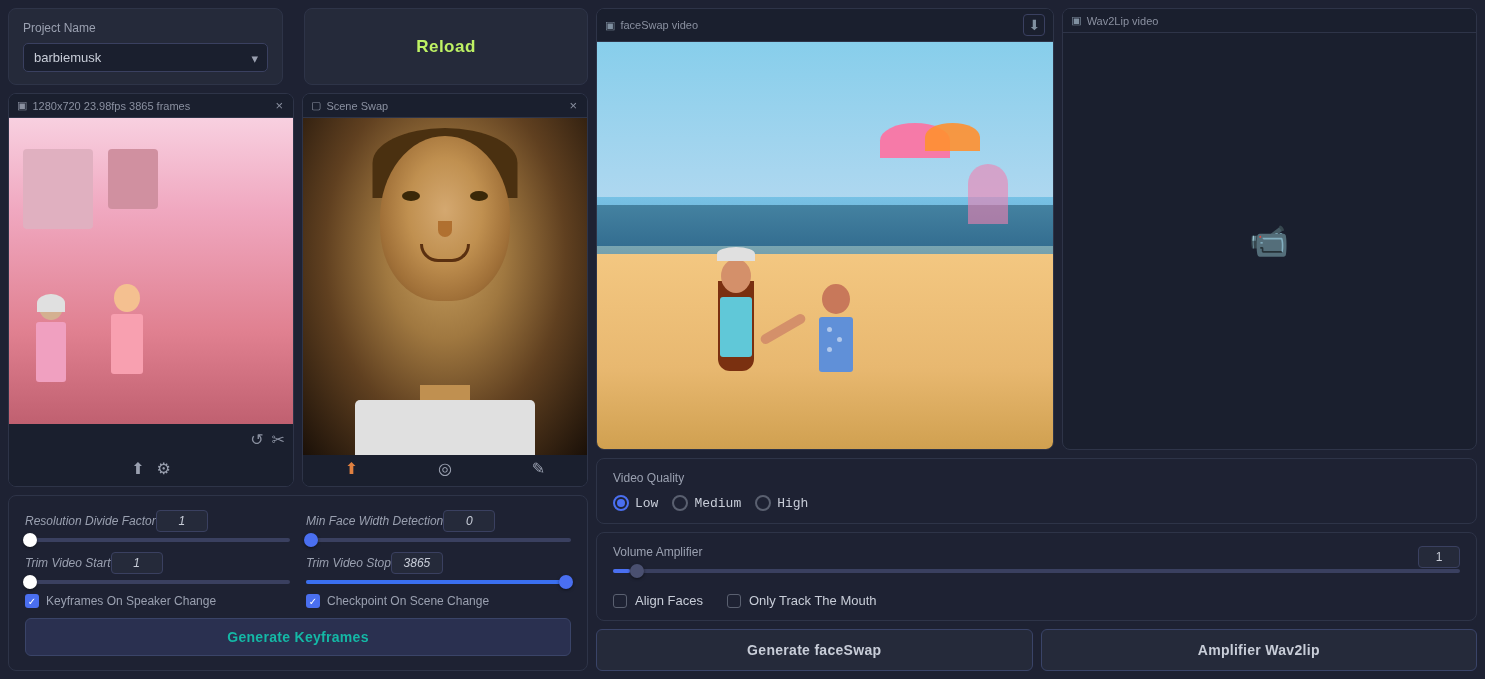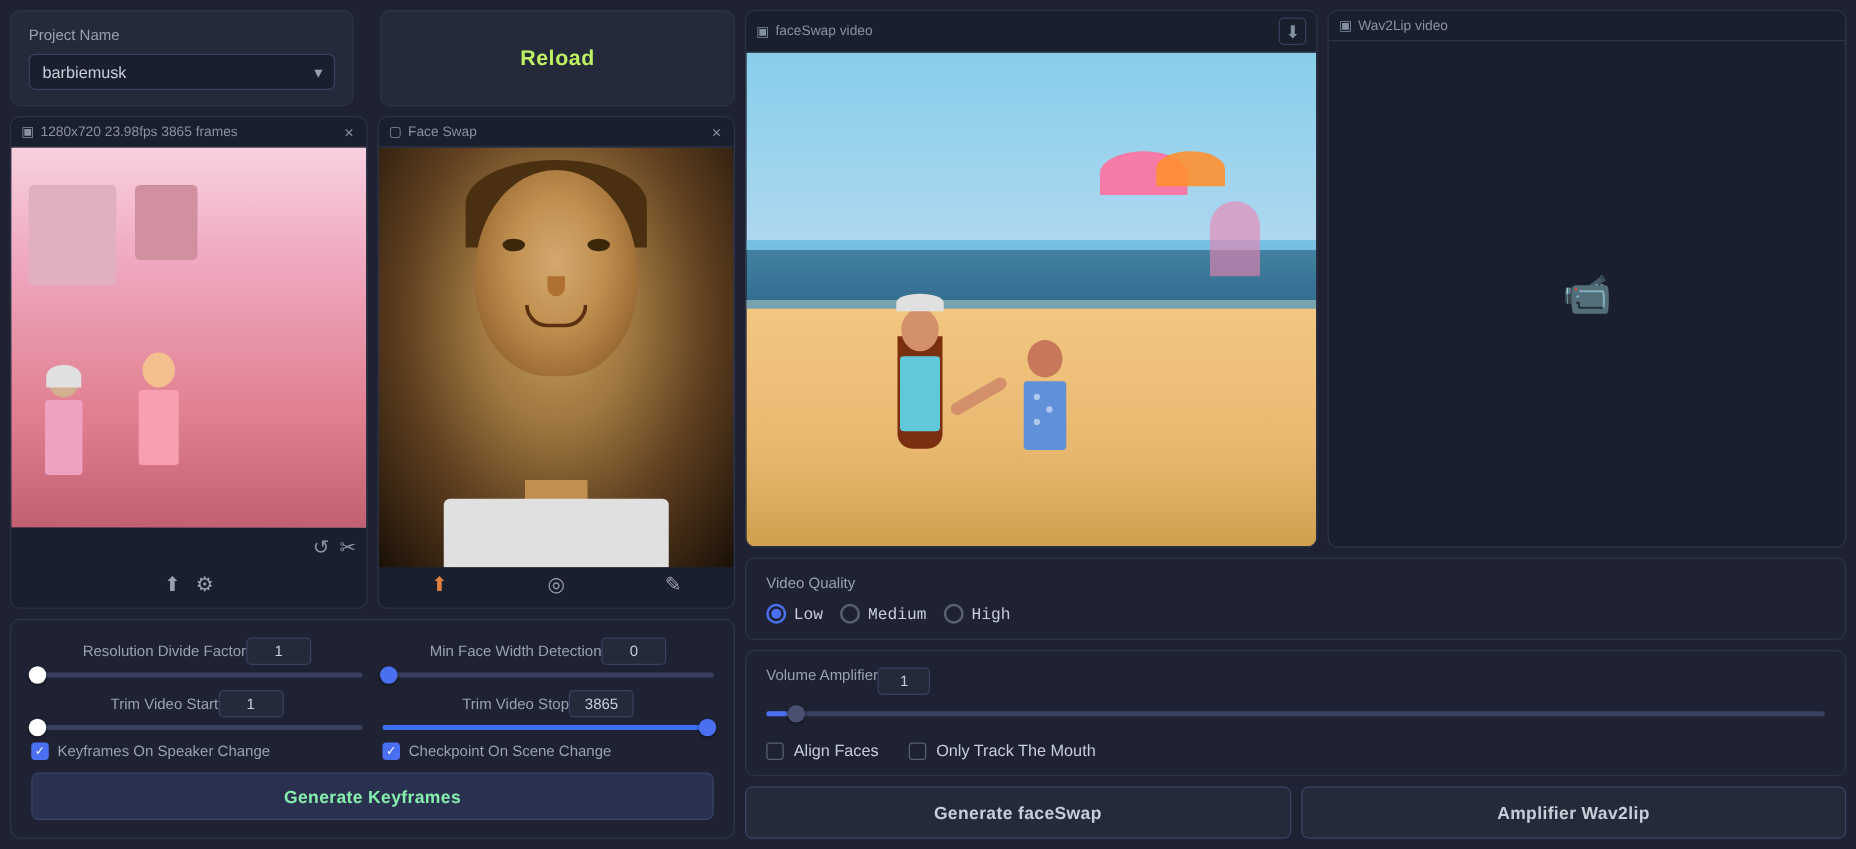--- a/index.html
+++ b/index.html
@@ -256,21 +256,22 @@
       gap: 10px 16px;
     }
     .setting-row {
       display: flex;
       flex-direction: column;
       gap: 6px;
     }
     .setting-label-row {
       display: flex;
       align-items: center;
-      justify-content: center;
+      justify-content: flex-start;
+      font-style: italic;
     }
     .setting-label {
       font-size: 12px;
       color: #9aa0b0;
     }
     .setting-value {
       background: #252a3a;
       border: 1px solid #3a4060;
       border-radius: 4px;
       color: #c8cdd8;
@@ -327,21 +328,21 @@
     .checkbox-blue::after {
       content: '✓';
       color: white;
       font-size: 10px;
     }
     .generate-btn {
       width: 100%;
       background: #2a3050;
       border: 1px solid #3a4468;
       border-radius: 6px;
-      color: #86efac;
+      color: #14b8a6;
       font-size: 14px;
       font-weight: 600;
       padding: 10px;
       cursor: pointer;
       margin-top: 10px;
       letter-spacing: 0.3px;
     }
 
     
     .right-panel {
@@ -435,21 +436,22 @@
     .radio-outer.empty {
       border-color: #5a6070;
     }
     .radio-label {
       font-size: 13px;
       color: #c8cdd8;
     }
     .volume-row {
       display: flex;
       align-items: center;
-      margin-bottom: 12px;
+      justify-content: space-between;
+      margin-bottom: 0;
     }
     .volume-value {
       background: #252a3a;
       border: 1px solid #3a4060;
       border-radius: 4px;
       color: #c8cdd8;
       font-size: 12px;
       padding: 3px 8px;
       width: 42px;
       text-align: center;
@@ -600,21 +602,21 @@
         <div class="bottom-controls">
           <button class="bottom-icon-btn">⬆</button>
           <button class="bottom-icon-btn">⚙</button>
         </div>
       </div>
 
       <div class="video-panel">
         <div class="panel-header">
           <div class="panel-header-left">
             <span class="panel-icon">▢</span>
-            <span>Face Swap</span>
+            <span>Scene Swap</span>
           </div>
           <button class="close-btn">×</button>
         </div>
         <div class="video-thumb face-thumb">
           <div class="face-bg-blue"></div>
           <div class="face-image-sim" style="position:absolute;width:100%;height:100%;">
 
             <div class="face-hair"></div>
             <div class="face-oval">
 

